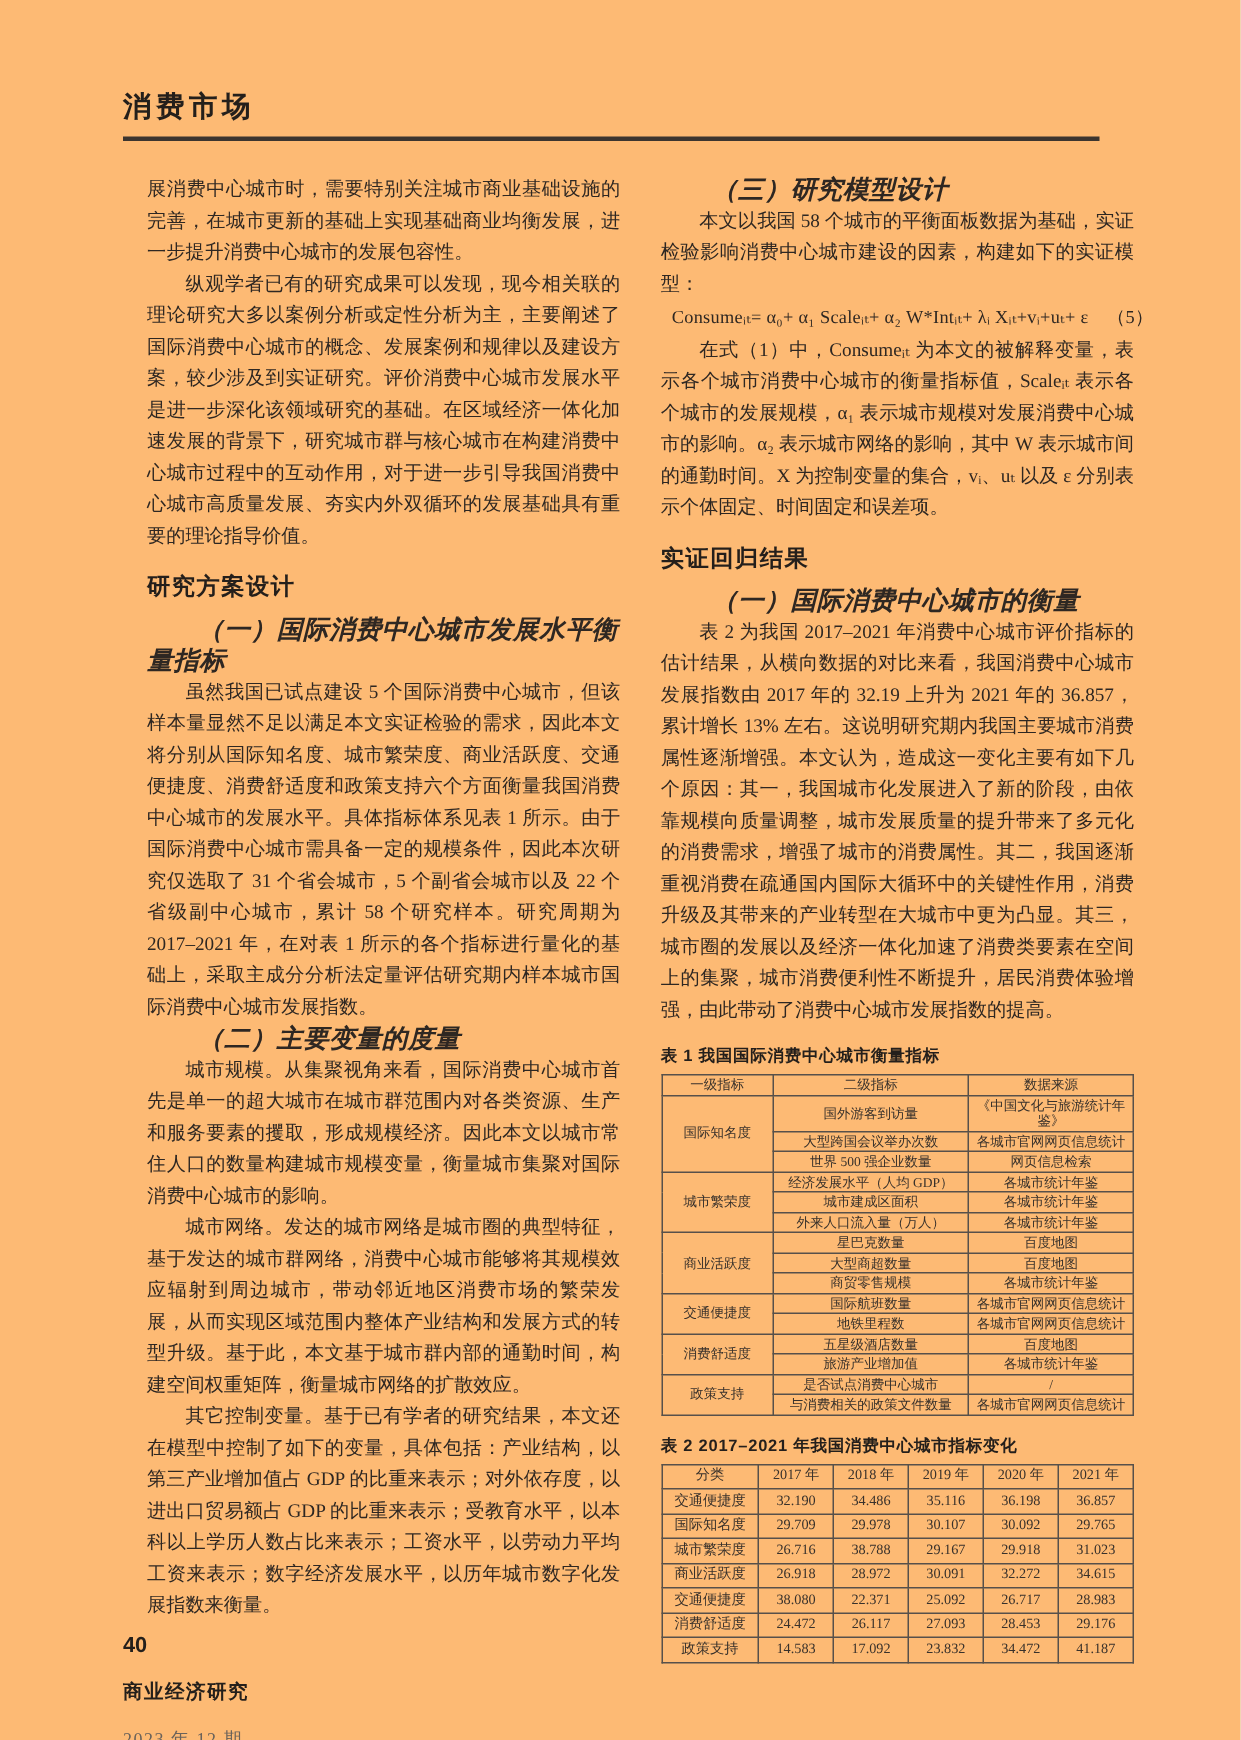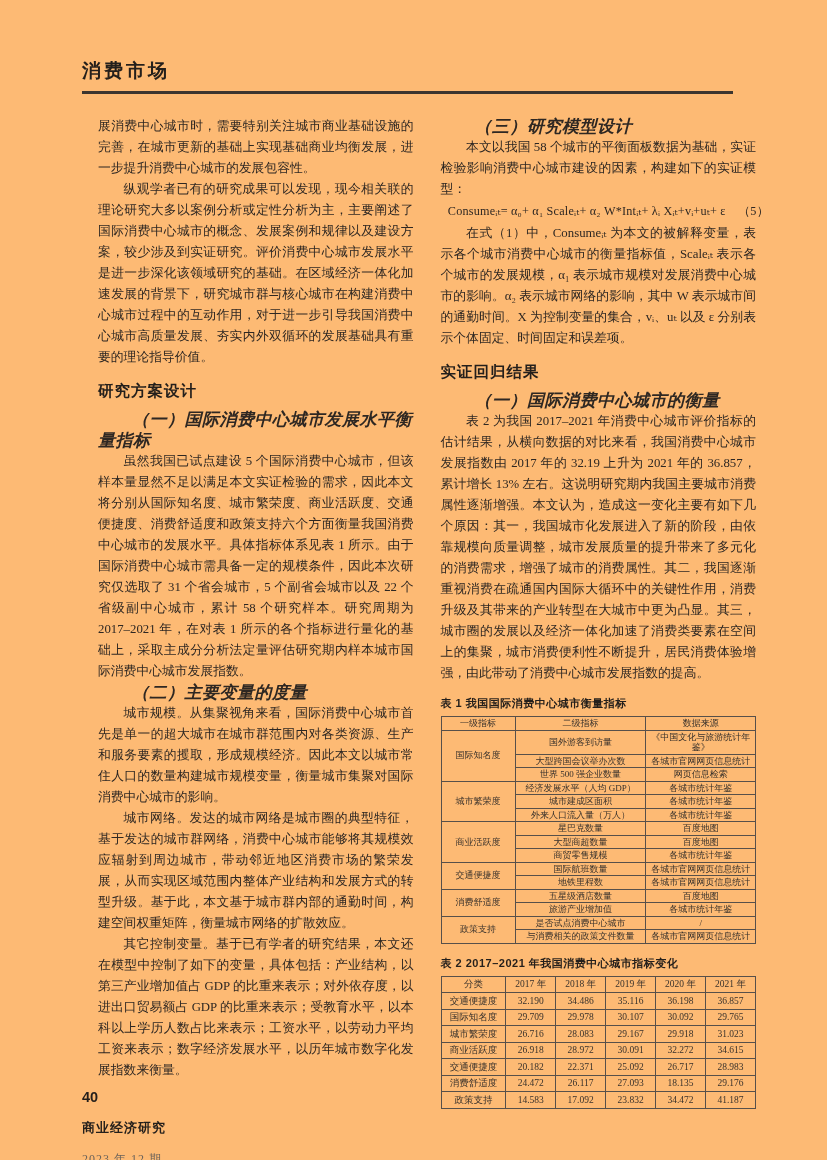--- a/index.html
+++ b/index.html
@@ -213,47 +213,47 @@
           <td class="cat">国际知名度</td>
           <td>29.709</td>
           <td>29.978</td>
           <td>30.107</td>
           <td>30.092</td>
           <td>29.765</td>
         </tr>
         <tr>
           <td class="cat">城市繁荣度</td>
           <td>26.716</td>
-          <td>28.083</td>
+          <td>38.788</td>
           <td>29.167</td>
           <td>29.918</td>
           <td>31.023</td>
         </tr>
         <tr>
           <td class="cat">商业活跃度</td>
           <td>26.918</td>
           <td>28.972</td>
           <td>30.091</td>
           <td>32.272</td>
           <td>34.615</td>
         </tr>
         <tr>
           <td class="cat">交通便捷度</td>
-          <td>20.182</td>
+          <td>38.080</td>
           <td>22.371</td>
           <td>25.092</td>
           <td>26.717</td>
           <td>28.983</td>
         </tr>
         <tr>
           <td class="cat">消费舒适度</td>
           <td>24.472</td>
           <td>26.117</td>
           <td>27.093</td>
-          <td>18.135</td>
+          <td>28.453</td>
           <td>29.176</td>
         </tr>
         <tr>
           <td class="cat">政策支持</td>
           <td>14.583</td>
           <td>17.092</td>
           <td>23.832</td>
           <td>34.472</td>
           <td>41.187</td>
         </tr>

